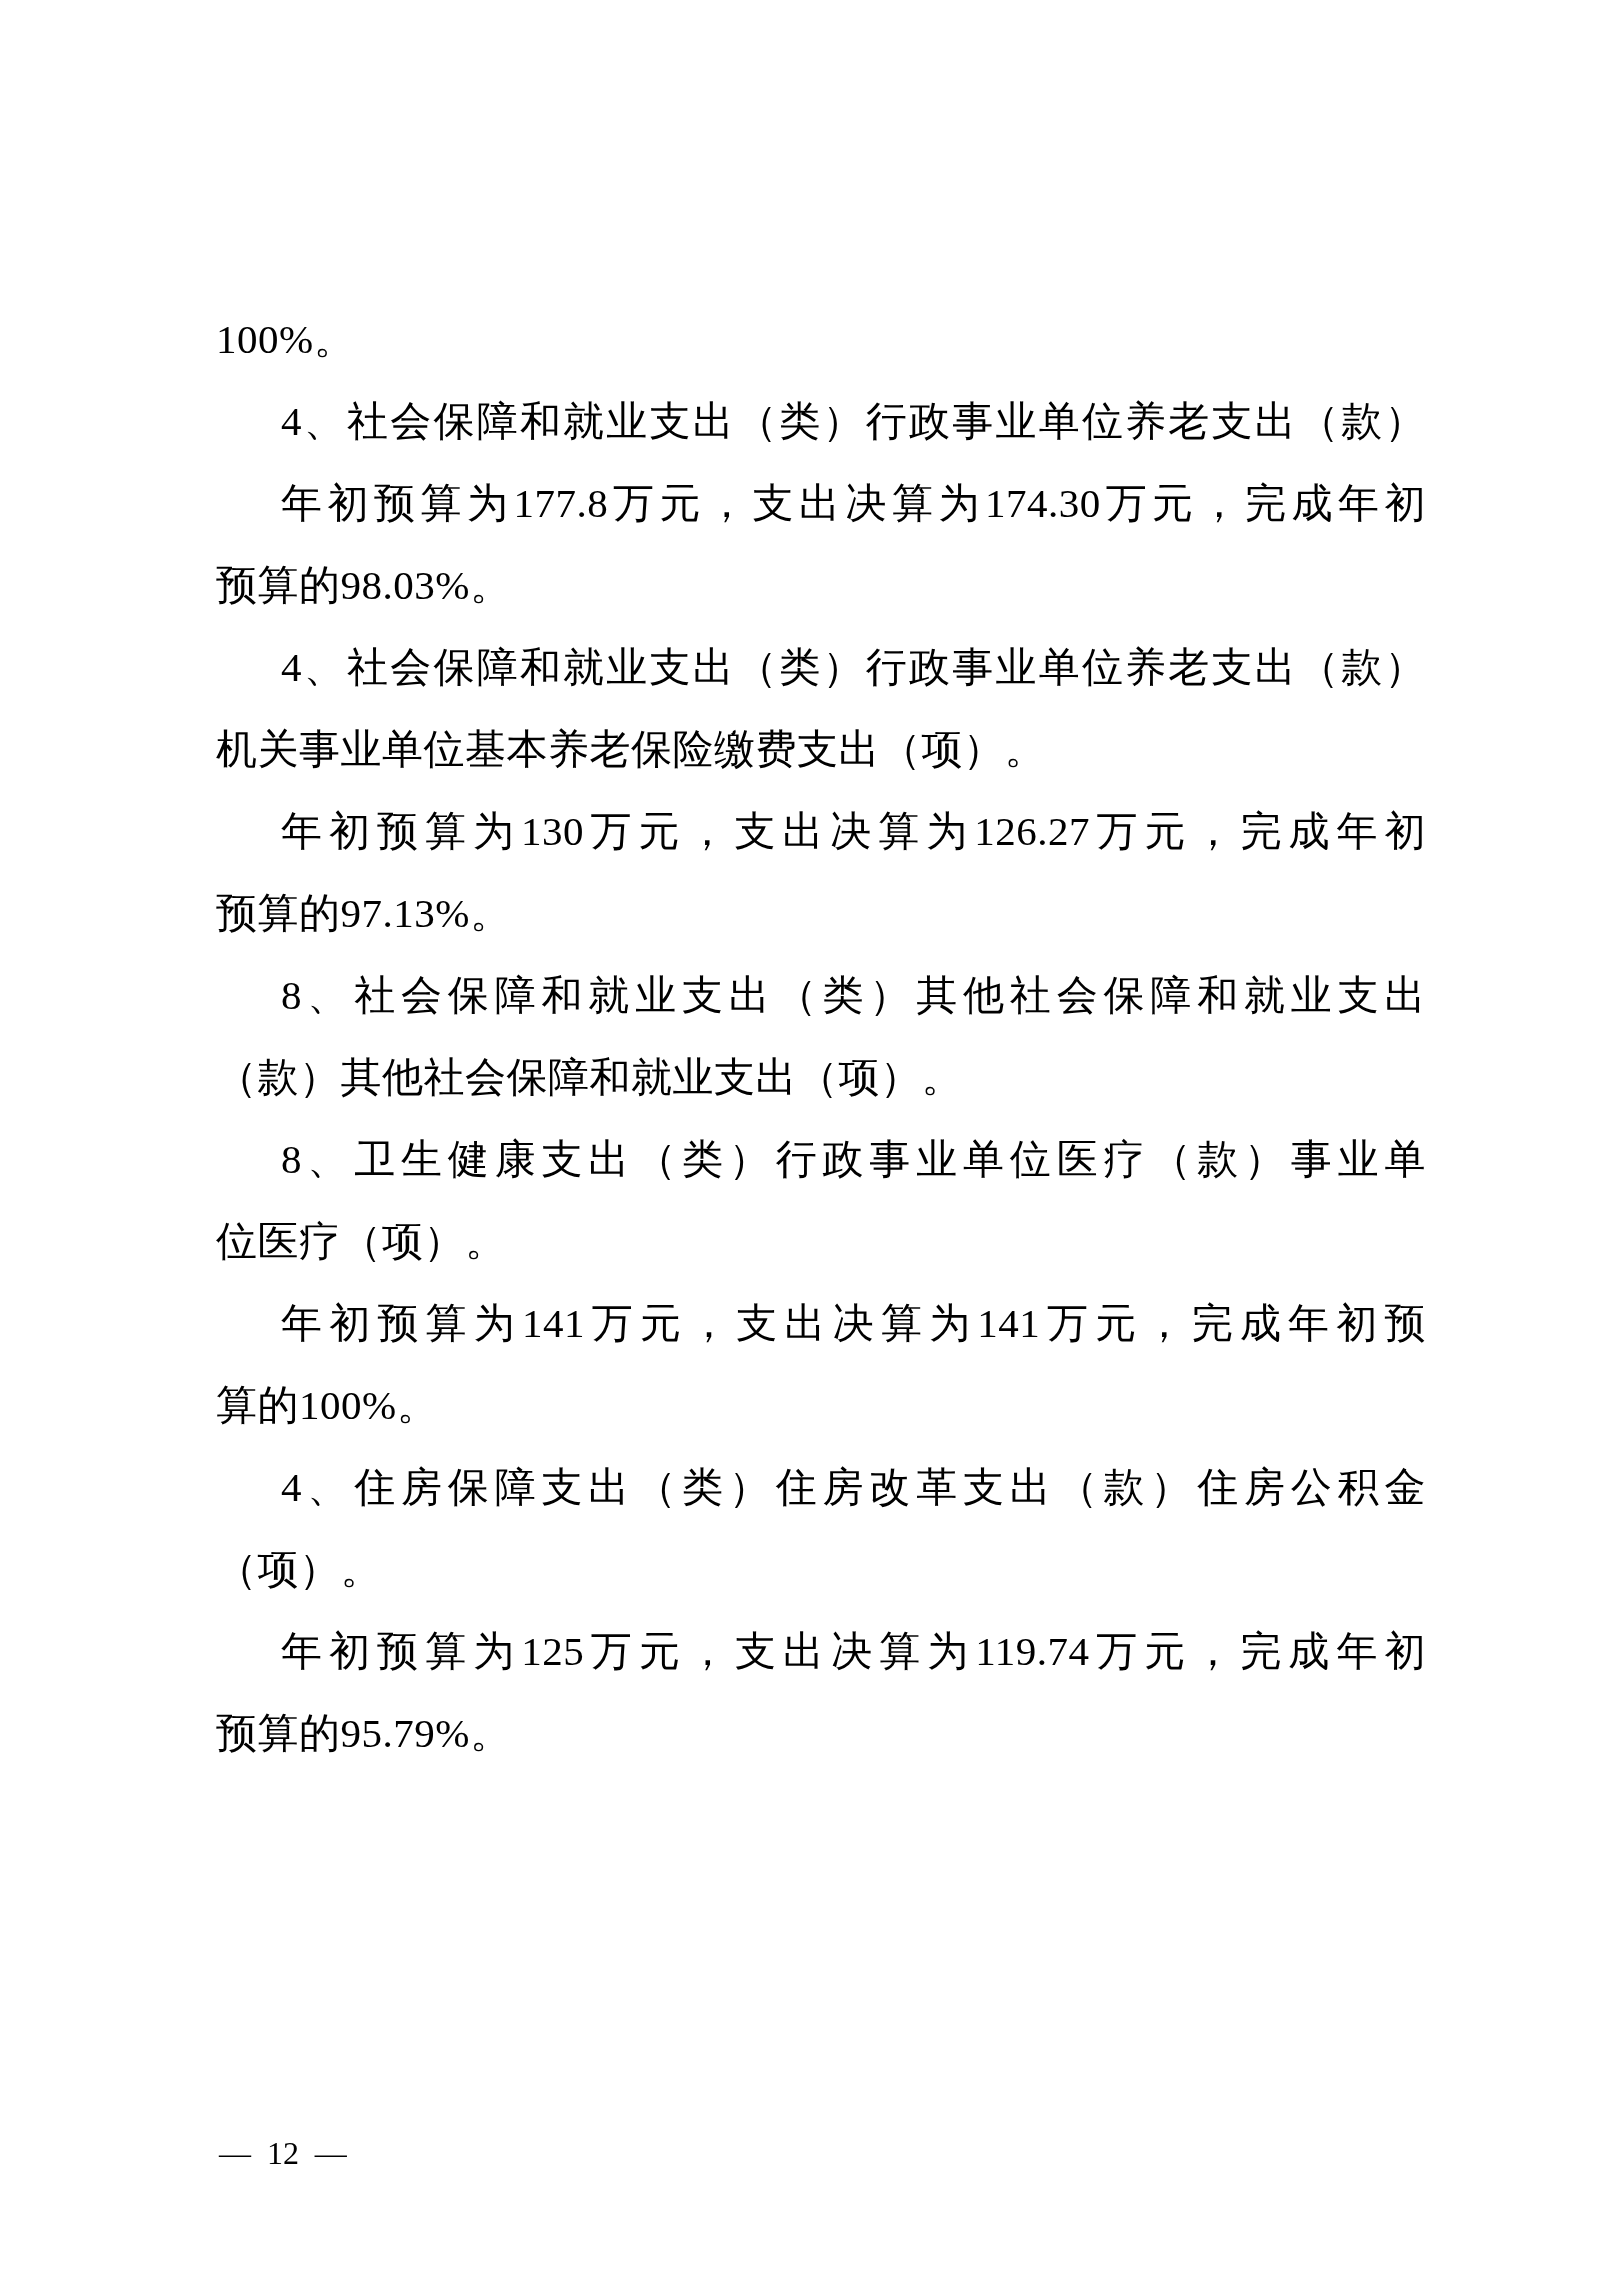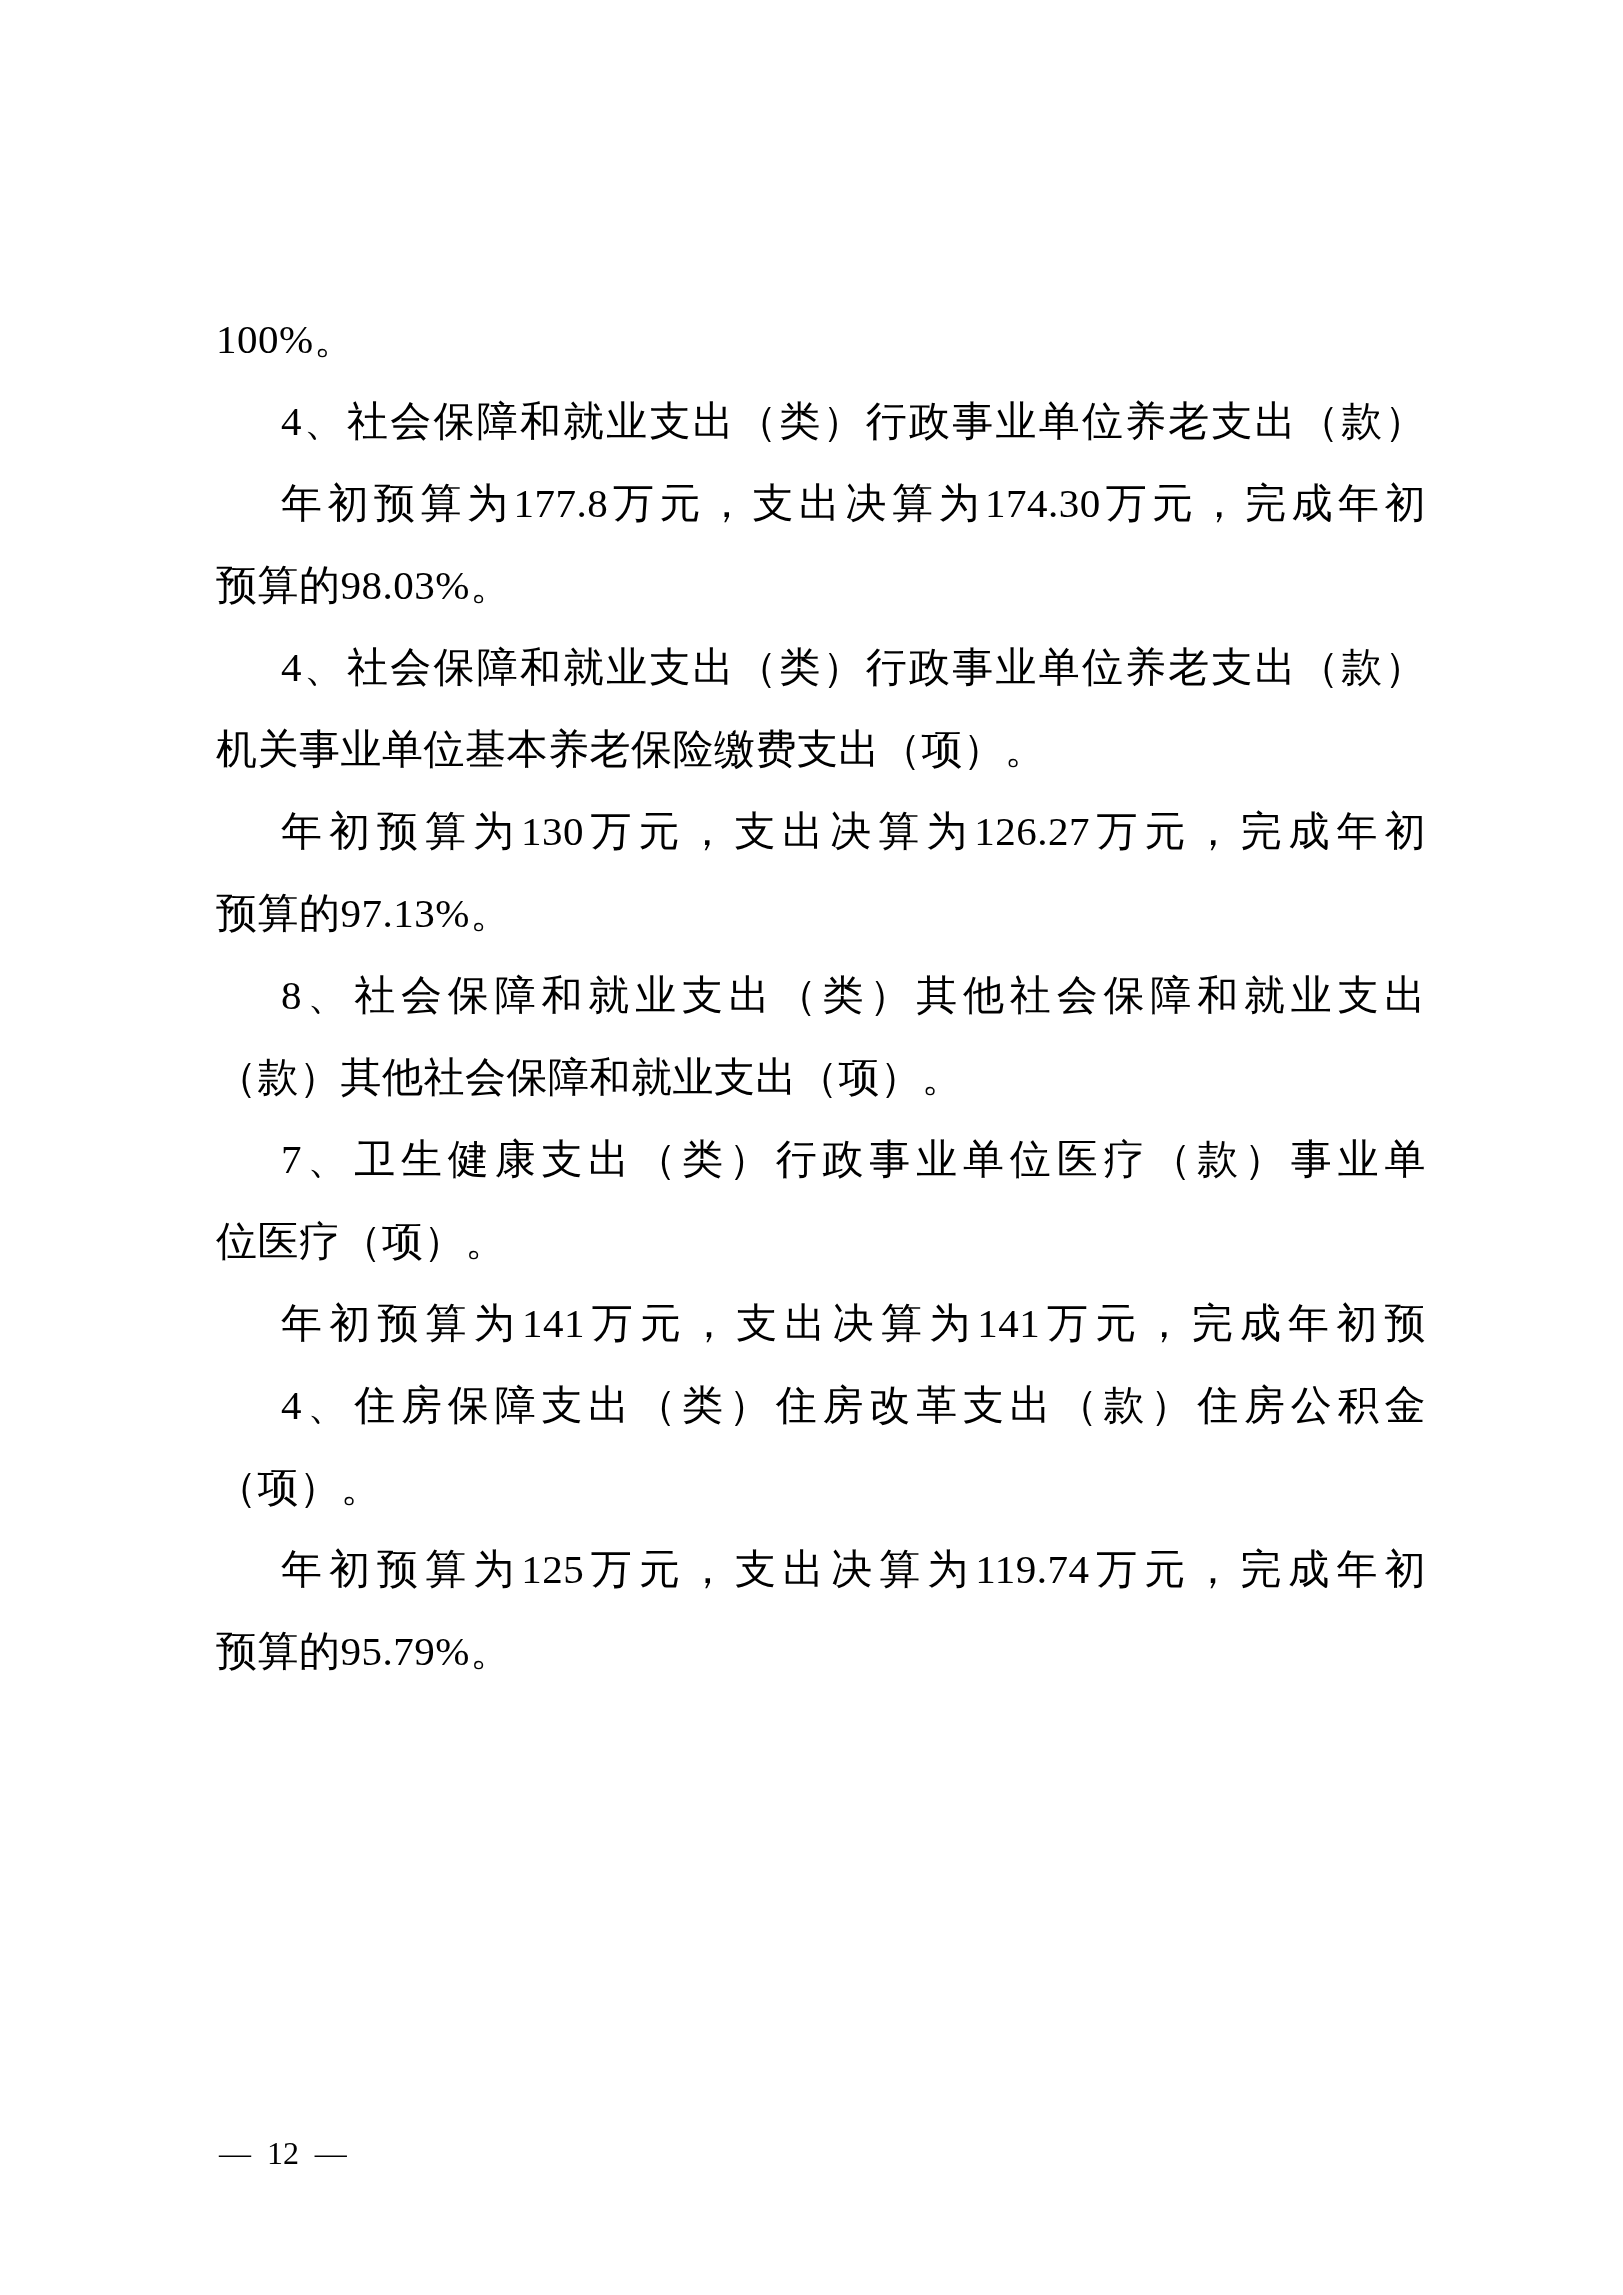--- a/index.html
+++ b/index.html
@@ -82,26 +82,27 @@
       <div class="line">预算的97.13%。</div>
     </div>
 
     <div class="paragraph">
       <div class="line indent fill">8、社会保障和就业支出（类）其他社会保障和就业支出</div>
       <div class="line">（款）其他社会保障和就业支出（项）。</div>
     </div>
 
 
     <div class="paragraph">
-      <div class="line indent fill">7、卫生健康支出（类）行政事业单位医疗（款）事业单</div>
+      <div class="line indent fill">8、卫生健康支出（类）行政事业单位医疗（款）事业单</div>
       <div class="line">位医疗（项）。</div>
     </div>
 
     <div class="paragraph">
       <div class="line indent fill">年初预算为141万元，支出决算为141万元，完成年初预</div>
+      <div class="line">算的100%。</div>
     </div>
 
     <div class="paragraph">
       <div class="line indent fill">4、住房保障支出（类）住房改革支出（款）住房公积金</div>
       <div class="line">（项）。</div>
     </div>
 
     <div class="paragraph">
       <div class="line indent fill">年初预算为125万元，支出决算为119.74万元，完成年初</div>
       <div class="line">预算的95.79%。</div>

